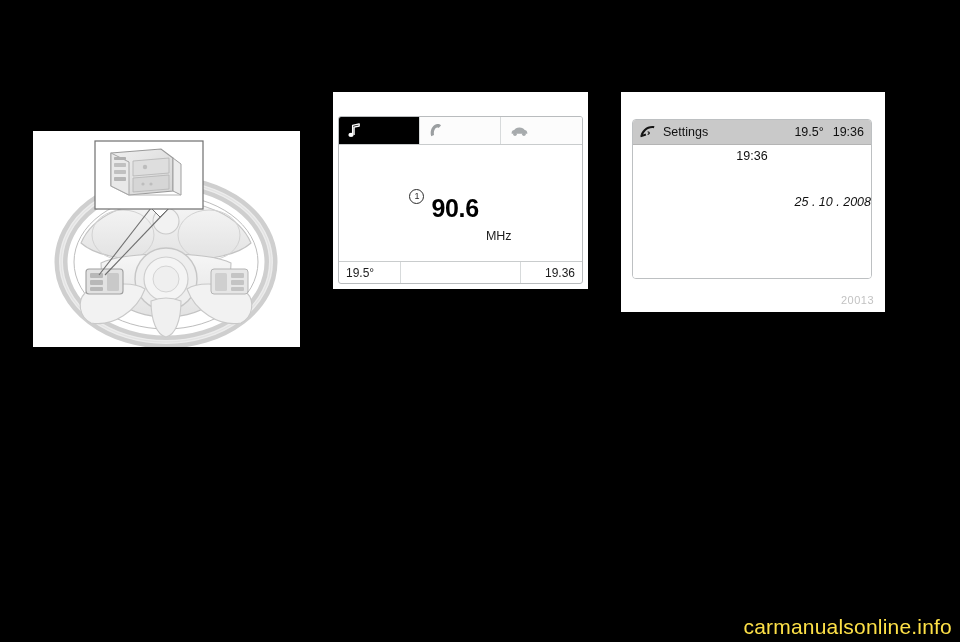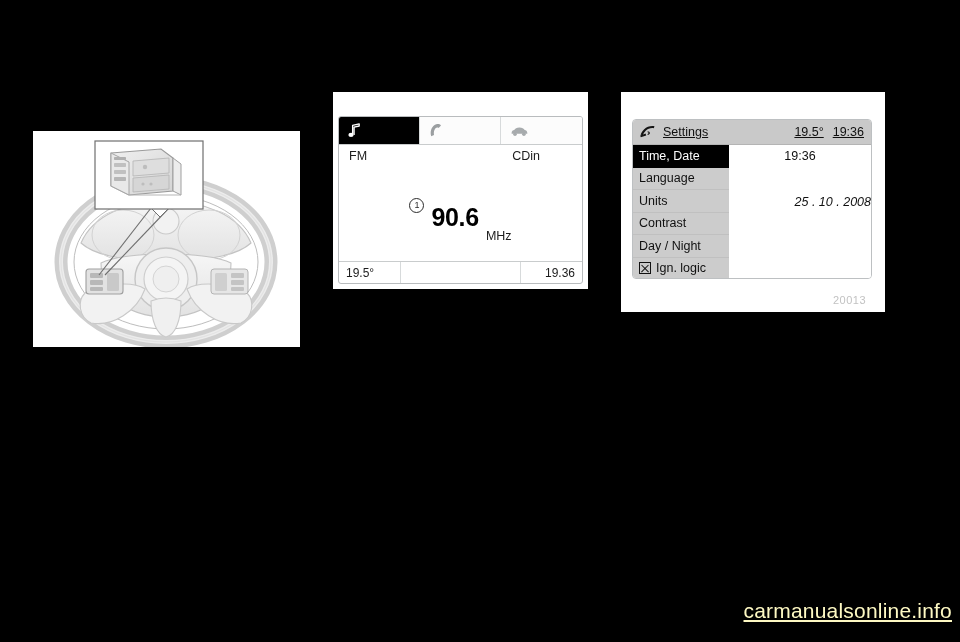--- a/index.html
+++ b/index.html
@@ -134,21 +134,20 @@
   }
   .set-header {
     flex: 0 0 24px;
     background: #c9c9c9;
     display: flex;
     align-items: center;
     padding: 0 7px 0 6px;
     font-size: 12.5px;
     color: #101010;
     border-bottom: 1px solid #b4b4b4;
-    text-decoration: underline;
   }
   .set-header .title { margin-left: 7px; }
   .set-header .spacer { flex: 1 1 auto; }
   .set-header .hv { margin-left: 9px; }
   .set-body { flex: 1 1 auto; display: flex; }
   .set-list {
     flex: 0 0 96px;
     background: #cccccc;
     display: flex;
     flex-direction: column;
@@ -190,34 +189,33 @@
     background: #ffffff;
     position: relative;
     font-size: 12.5px;
     color: #101010;
   }
   .val-time { position: absolute; top: 4px;  left: 0; right: 0; text-align: center; }
   .val-date { position: absolute; top: 50px; left: 0; right: 0; text-align: right; font-style: italic; }
 
   .fig-id {
     position: absolute;
-    right: 19px; bottom: 6px;
+    right: 11px; bottom: 6px;
     font-size: 11px;
     color: #c2c2c2;
     letter-spacing: 0.5px;
   }
 
   
   #watermark {
     position: absolute;
-    right: 8px; bottom: 19px;
+    right: 8px; bottom: 3px;
     font-size: 21px;
-    color: #fef9c3;
+    color: #fde047;
     letter-spacing: 0.2px;
-    text-decoration: underline;
   }
 </style>
 </head>
 <body>
 
 <div class="figure" id="fig-steering">
   <svg viewBox="0 0 267 216" xmlns="http://www.w3.org/2000/svg">
     <defs>
       <linearGradient id="rimG" x1="0" y1="0" x2="0" y2="1">
         <stop offset="0%" stop-color="#f3f3f3"></stop>
@@ -325,24 +323,20 @@
         <svg width="19" height="12" viewBox="0 0 19 12">
           <path d="M1.6 8.0 C1.6 6.0 3.0 5.2 4.2 5.0 C5.2 3.2 6.6 2.4 9.4 2.4
                    C12.2 2.4 13.7 3.2 14.7 5.0 C15.9 5.2 17.3 6.0 17.3 8.0
                    L17.3 8.8 L1.6 8.8 Z" fill="#a7abad"></path>
           <circle cx="5.0" cy="9.2" r="1.8" fill="#a7abad"></circle>
           <circle cx="13.9" cy="9.2" r="1.8" fill="#a7abad"></circle>
         </svg>
       </div>
     </div>
 
-    <div class="disp-row">
-      <span>FM</span>
-      <span class="right">CDin</span>
-    </div>
 
     <div class="disp-main">
       <span class="preset-circle">1</span>
       <span class="freq-num">90.6</span>
       <span class="freq-unit">MHz</span>
     </div>
 
     <div class="disp-status">
       <div class="st-cell st-left">19.5°</div>
       <div class="st-cell st-mid"></div>
@@ -363,43 +357,20 @@
         <path d="M8.6 6.2 C9.9 6.2 10.9 7.0 10.9 8.1 C10.9 9.2 9.9 10.0 8.6 10.0
                  L8.6 8.9 C9.2 8.9 9.6 8.6 9.6 8.1 C9.6 7.6 9.2 7.3 8.6 7.3 Z" fill="#141414"></path>
       </svg>
       <span class="title">Settings</span>
       <span class="spacer"></span>
       <span class="hv">19.5°</span>
       <span class="hv">19:36</span>
     </div>
 
     <div class="set-body">
-      <div class="set-list">
-
-        <div class="set-item selected">
-          <span>Time, Date</span>
-        </div>
-        <div class="set-item">
-          <span>Language</span>
-        </div>
-        <div class="set-item">
-          <span>Units</span>
-        </div>
-        <div class="set-item">
-          <span>Contrast</span>
-        </div>
-        <div class="set-item">
-          <span>Day / Night</span>
-        </div>
-        <div class="set-item">
-          <span class="chk"></span>
-          <span>Ign. logic</span>
-        </div>
-
-      </div>
 
       <div class="set-values">
         <div class="val-time">19:36</div>
         <div class="val-date">25 . 10 . 2008</div>
       </div>
     </div>
 
   </div>
 
   <div class="fig-id">20013</div>

